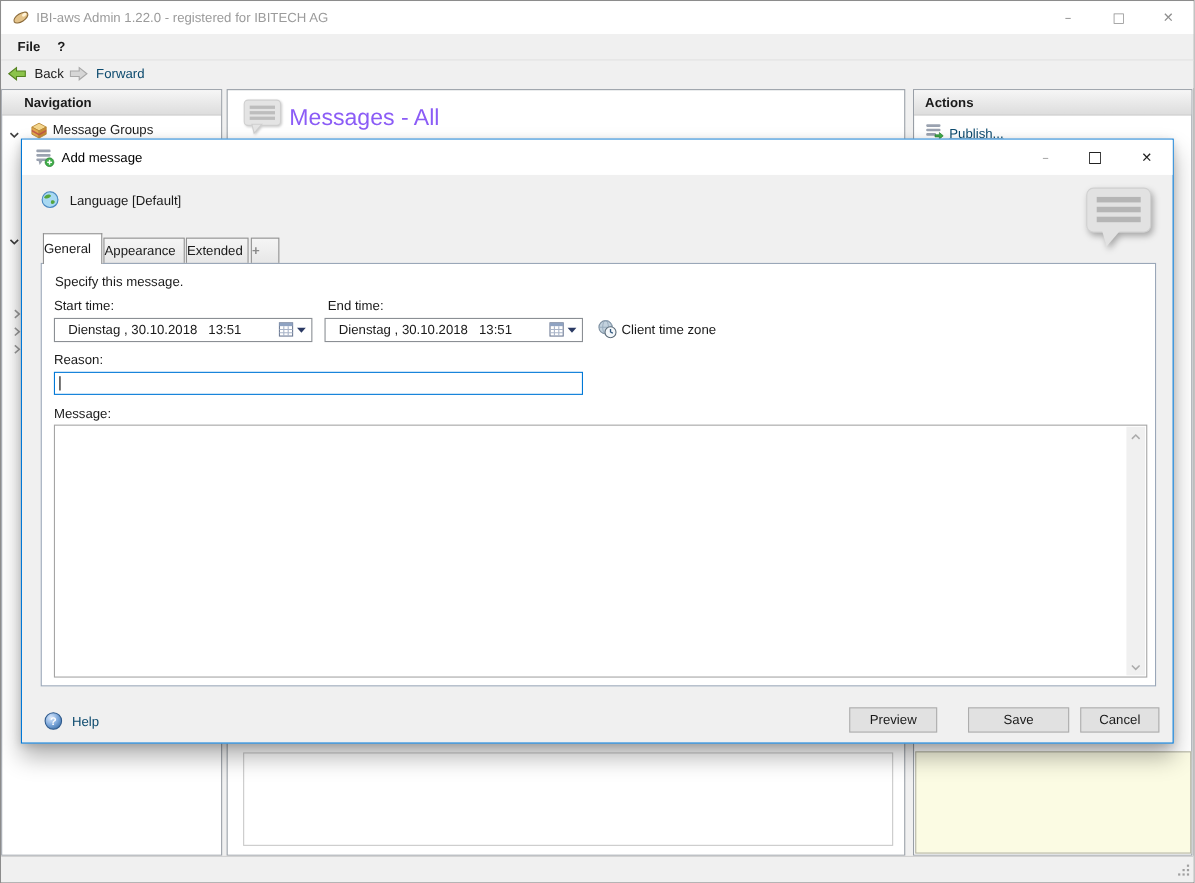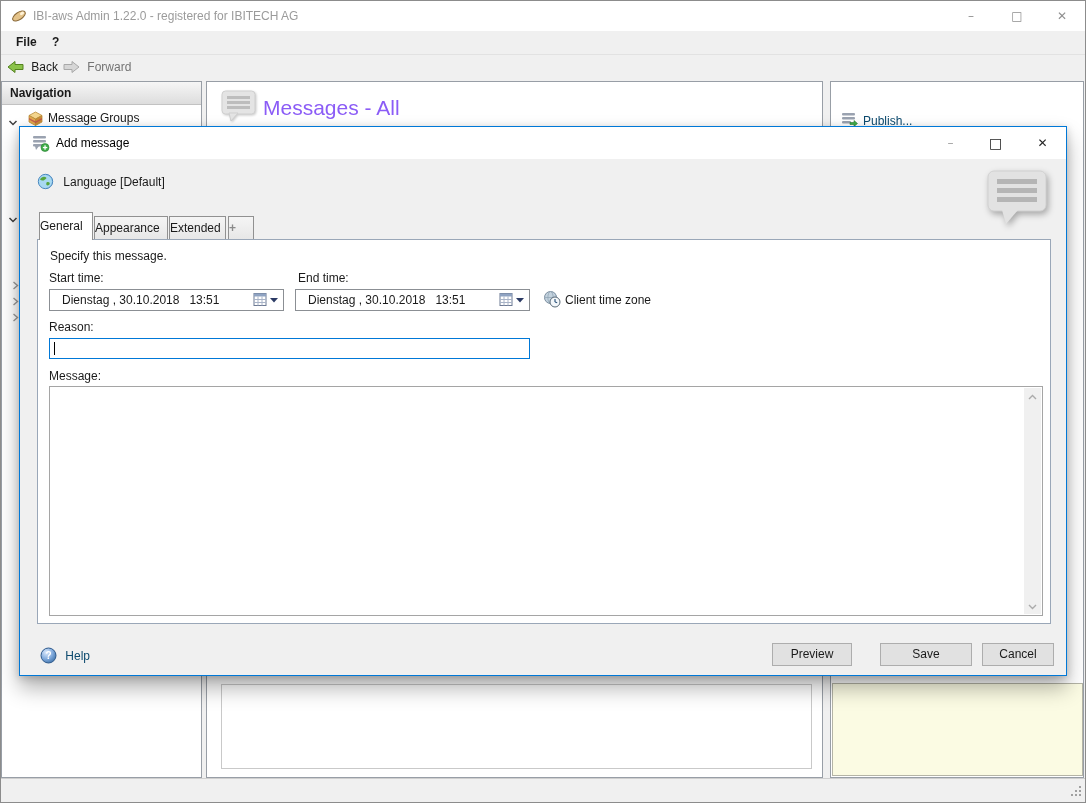--- a/index.html
+++ b/index.html
@@ -13,25 +13,25 @@
   
   .titlebar{left:0;top:0;width:1086px;height:30px;background:#ffffff;}
   .title-text{left:32px;top:0;line-height:30px;color:#9b9b9b;}
   .winctl{width:46px;height:30px;text-align:center;line-height:30px;color:#8f8f8f;
           font-family:"DejaVu Sans",sans-serif;font-size:12px;}
   .menubar{left:0;top:30px;width:1086px;height:23px;background:#f0f0f0;}
   .menu-item{top:0;height:23px;line-height:23px;padding:0 7px;font-weight:bold;}
   .toolbar{left:0;top:53px;width:1086px;height:25px;background:#f0f0f0;border-top:1px solid #e2e2e2;}
   .toolbtn{top:0;height:25px;line-height:25px;}
   .toolbtn svg{vertical-align:-4px;margin-right:4px;}
-  .fwd-label{color:#737373;}
+  .fwd-label{color:#0c4a6e;}
   
   .panel{background:#ffffff;border:1px solid #989ea6;box-sizing:border-box;}
   .panel-header{left:0;top:0;right:0;height:22px;background:linear-gradient(#f6f6f6,#dddddd);
-    border-bottom:1px solid #c2c2c2;font-weight:bold;line-height:22px;padding-left:8px;}
+    border-bottom:1px solid #c2c2c2;font-weight:bold;line-height:22px;padding-left:20px;}
   #nav-panel{left:0;top:80px;width:201px;height:697px;}
   #main-panel{left:205px;top:80px;width:617px;height:697px;}
   #actions-panel{left:829px;top:80px;width:254px;height:697px;}
   .tree-row{left:0;top:26px;width:199px;height:20px;line-height:20px;}
   .tree-row svg{vertical-align:-3px;}
   .main-title{left:56px;top:14px;font-size:21px;color:#8b5cf6;}
   .link{color:#0c4a6e;text-decoration:underline;}
   #notes-box{left:1px;top:601px;width:251px;height:93px;background:#fbfbe3;border:1px solid #b4b4a6;box-sizing:border-box;}
   #msg-list-box{left:14px;top:602px;width:589px;height:83px;border:1px solid #c9c9c9;background:#fff;}
   
@@ -159,20 +159,21 @@
         <rect x="6" y="6" width="23" height="3" fill="#bdbdbd"></rect>
         <rect x="6" y="11" width="23" height="3" fill="#bdbdbd"></rect>
         <rect x="6" y="16" width="23" height="3" fill="#bdbdbd"></rect>
       </svg>
     </span>
     <span class="abs main-title">Messages - All</span>
     <div class="abs" id="msg-list-box"></div>
   </div>
 
   <div id="actions-panel" class="abs panel">
+    <div class="abs panel-header" style="padding-left:10px;">Actions</div>
     <span class="abs" style="left:10px;top:30px;">
       <svg width="17" height="16" viewBox="0 0 17 16">
         <rect x="1" y="1" width="13" height="2.4" rx="1" fill="#9aa2b0"></rect>
         <rect x="1" y="5" width="13" height="2.4" rx="1" fill="#9aa2b0"></rect>
         <rect x="1" y="9" width="9" height="2.4" rx="1" fill="#9aa2b0"></rect>
         <path d="M9 13 L13 13 L13 11 L16.5 14 L13 17 L13 15 L9 15 Z" fill="#3fae49" stroke="#2c7d34" stroke-width="0.6" transform="translate(0,-2.5)"></path>
       </svg>
     </span>
     <span class="abs link" style="left:32px;top:32px;">Publish...</span>
     <div class="abs" id="notes-box"></div>

